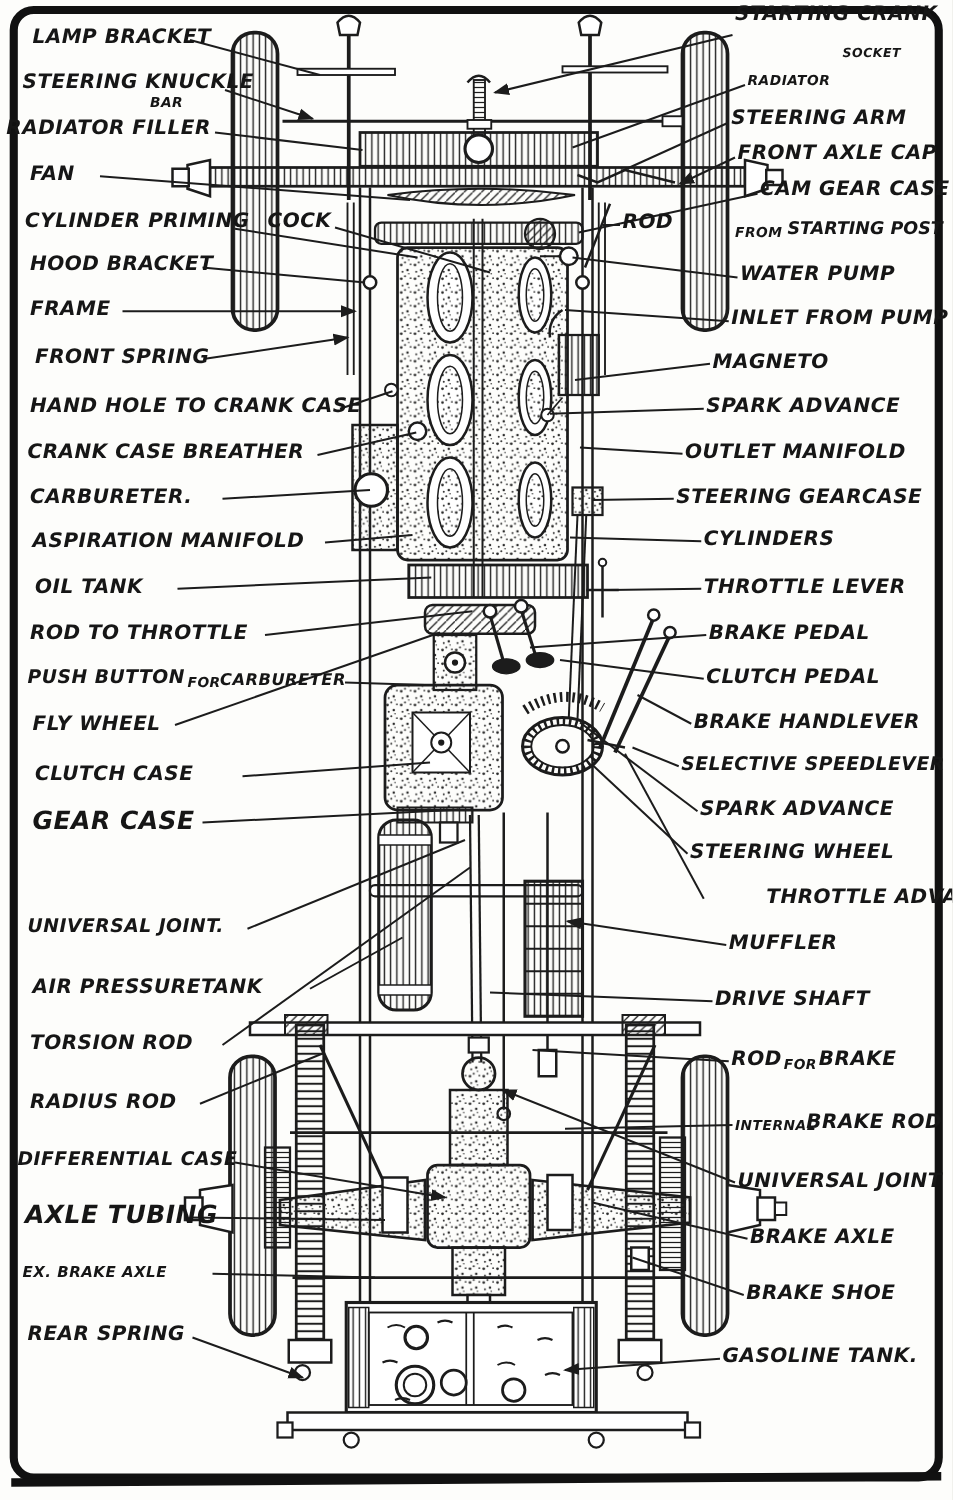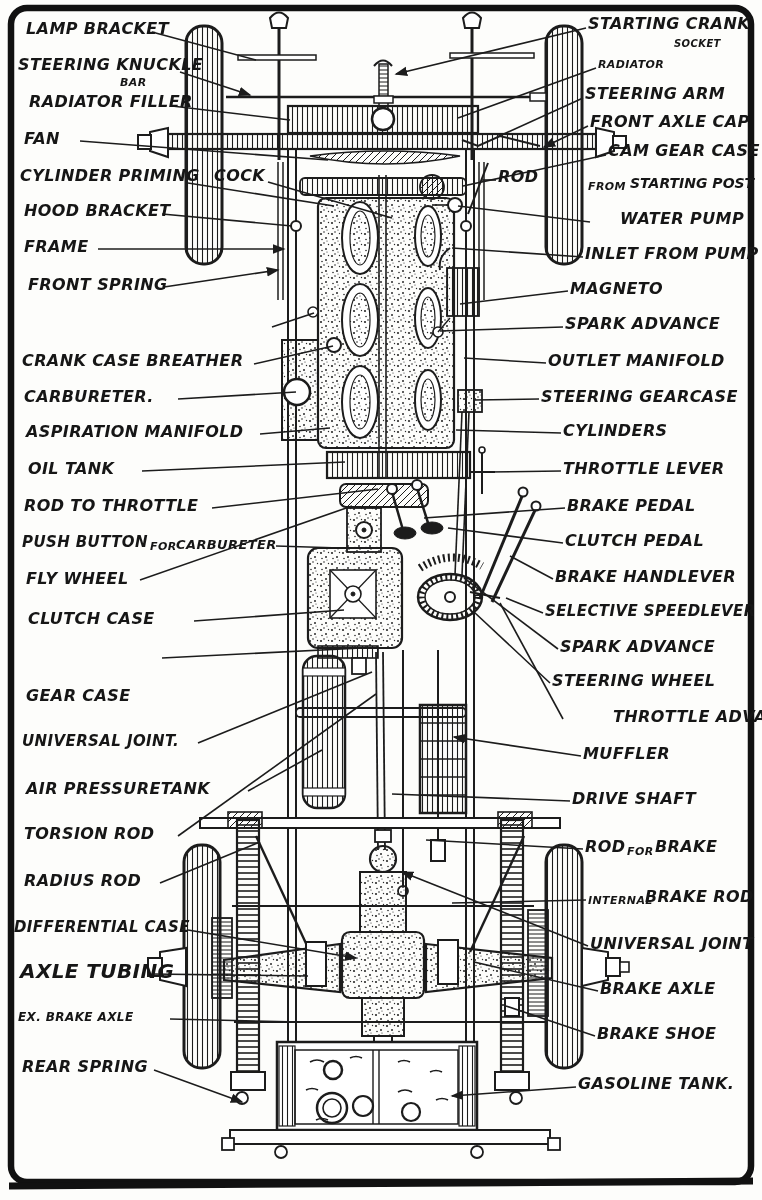--- a/index.html
+++ b/index.html
@@ -316,56 +316,57 @@
         <line x1="598" y1="991" x2="474" y2="962" class="leader"></line>
         <line x1="595" y1="1036" x2="506" y2="1006" class="leader"></line>
         <line x1="576" y1="1087" x2="452" y2="1096" class="leader" marker-end="url(#arw)"></line>
       </g>
   </svg>
 
   <div id="labels">
       <div class="label" style="left: 26px; top: 30px; font-size: 16px;">LAMP BRACKET</div>
       <div class="label" style="left: 18px; top: 66px; font-size: 16px;">STEERING KNUCKLE</div>
       <div class="label" style="left: 120px; top: 83px; font-size: 11px;">BAR</div>
-      <div class="label" style="left: 29px; top: 103px; font-size: 16px;">RADIATOR FILLER</div>
+      <div class="label" style="left: 5px; top: 103px; font-size: 16px;">RADIATOR FILLER</div>
       <div class="label" style="left: 24px; top: 140px; font-size: 16px;">FAN</div>
       <div class="label" style="left: 20px; top: 177px; font-size: 16px;">CYLINDER PRIMING</div>
       <div class="label" style="left: 214px; top: 177px; font-size: 16px;">COCK</div>
       <div class="label" style="left: 24px; top: 212px; font-size: 16px;">HOOD BRACKET</div>
       <div class="label" style="left: 24px; top: 248px; font-size: 16px;">FRAME</div>
       <div class="label" style="left: 28px; top: 286px; font-size: 16px;">FRONT SPRING</div>
+      <div class="label" style="left: 24px; top: 325px; font-size: 16px;">HAND HOLE TO CRANK CASE</div>
       <div class="label" style="left: 22px; top: 362px; font-size: 16px;">CRANK CASE BREATHER</div>
       <div class="label" style="left: 24px; top: 398px; font-size: 16px;">CARBURETER.</div>
       <div class="label" style="left: 26px; top: 433px; font-size: 16px;">ASPIRATION MANIFOLD</div>
       <div class="label" style="left: 28px; top: 470px; font-size: 16px;">OIL TANK</div>
       <div class="label" style="left: 24px; top: 507px; font-size: 16px;">ROD TO THROTTLE</div>
       <div class="label" style="left: 22px; top: 543px; font-size: 15px;">PUSH BUTTON</div>
       <div class="label" style="left: 150px; top: 547px; font-size: 11px;">FOR</div>
       <div class="label" style="left: 176px; top: 545px; font-size: 13px;">CARBURETER</div>
       <div class="label" style="left: 26px; top: 580px; font-size: 16px;">FLY WHEEL</div>
       <div class="label" style="left: 28px; top: 620px; font-size: 16px;">CLUTCH CASE</div>
-      <div class="label" style="left: 26px; top: 657px; font-size: 16px; margin-top: 40px;">GEAR CASE</div>
+      <div class="label" style="left: 26px; top: 657px; font-size: 20px;">GEAR CASE</div>
       <div class="label" style="left: 22px; top: 742px; font-size: 15px;">UNIVERSAL JOINT.</div>
       <div class="label" style="left: 26px; top: 790px; font-size: 16px;">AIR PRESSURETANK</div>
       <div class="label" style="left: 24px; top: 835px; font-size: 16px;">TORSION ROD</div>
       <div class="label" style="left: 24px; top: 882px; font-size: 16px;">RADIUS ROD</div>
       <div class="label" style="left: 14px; top: 928px; font-size: 15px;">DIFFERENTIAL CASE</div>
       <div class="label" style="left: 20px; top: 972px; font-size: 20px;">AXLE TUBING</div>
       <div class="label" style="left: 18px; top: 1018px; font-size: 12px;">EX. BRAKE AXLE</div>
       <div class="label" style="left: 22px; top: 1068px; font-size: 16px;">REAR SPRING</div>
-      <div class="label" style="left: 588px; top: 25px; font-size: 16px;">STARTING CRANK</div>
+      <div class="label" style="left: 588px; top: 12px; font-size: 16px;">STARTING CRANK</div>
       <div class="label" style="left: 674px; top: 44px; font-size: 10px;">SOCKET</div>
       <div class="label" style="left: 598px; top: 65px; font-size: 11px;">RADIATOR</div>
       <div class="label" style="left: 585px; top: 95px; font-size: 16px;">STEERING ARM</div>
       <div class="label" style="left: 590px; top: 123px; font-size: 16px;">FRONT AXLE CAP</div>
       <div class="label" style="left: 608px; top: 152px; font-size: 16px;">CAM GEAR CASE</div>
       <div class="label" style="left: 498px; top: 178px; font-size: 16px;">ROD</div>
       <div class="label" style="left: 588px; top: 187px; font-size: 11px;">FROM</div>
       <div class="label" style="left: 630px; top: 184px; font-size: 14px; letter-spacing: 0px;">STARTING POST</div>
-      <div class="label" style="left: 592px; top: 220px; font-size: 16px; margin-left: 28px;">WATER PUMP</div>
+      <div class="label" style="left: 592px; top: 220px; font-size: 16px;">WATER PUMP</div>
       <div class="label" style="left: 585px; top: 255px; font-size: 16px;">INLET FROM PUMP</div>
       <div class="label" style="left: 570px; top: 290px; font-size: 16px;">MAGNETO</div>
       <div class="label" style="left: 565px; top: 325px; font-size: 16px;">SPARK ADVANCE</div>
       <div class="label" style="left: 548px; top: 362px; font-size: 16px;">OUTLET MANIFOLD</div>
       <div class="label" style="left: 541px; top: 398px; font-size: 16px;">STEERING GEARCASE</div>
       <div class="label" style="left: 563px; top: 432px; font-size: 16px;">CYLINDERS</div>
       <div class="label" style="left: 563px; top: 470px; font-size: 16px;">THROTTLE LEVER</div>
       <div class="label" style="left: 567px; top: 507px; font-size: 16px;">BRAKE PEDAL</div>
       <div class="label" style="left: 565px; top: 542px; font-size: 16px;">CLUTCH PEDAL</div>
       <div class="label" style="left: 555px; top: 578px; font-size: 16px;">BRAKE HANDLEVER</div>

